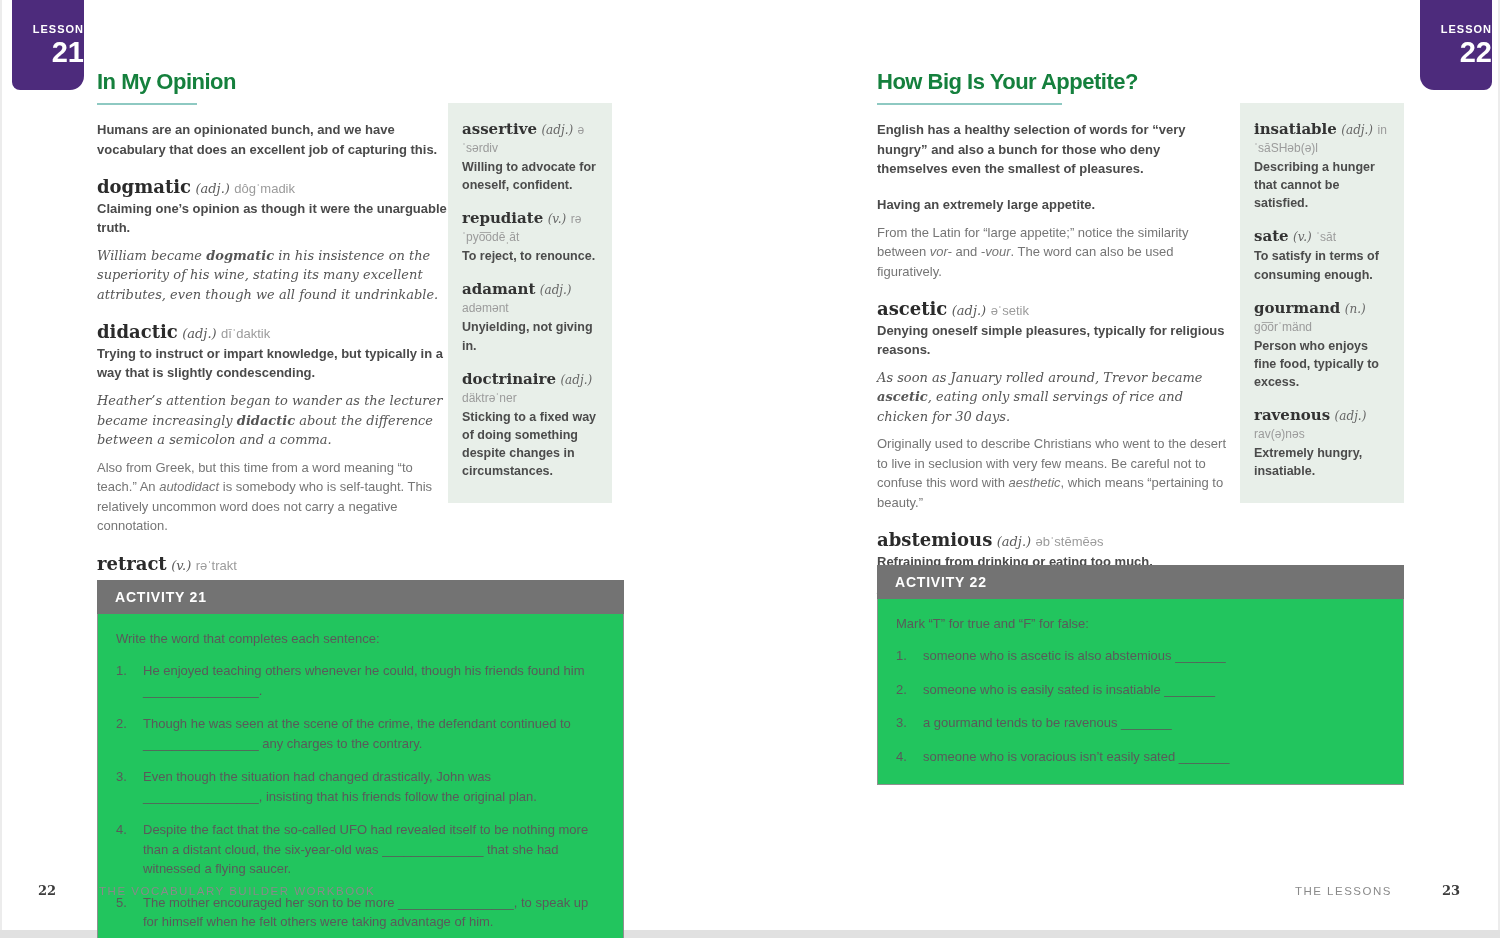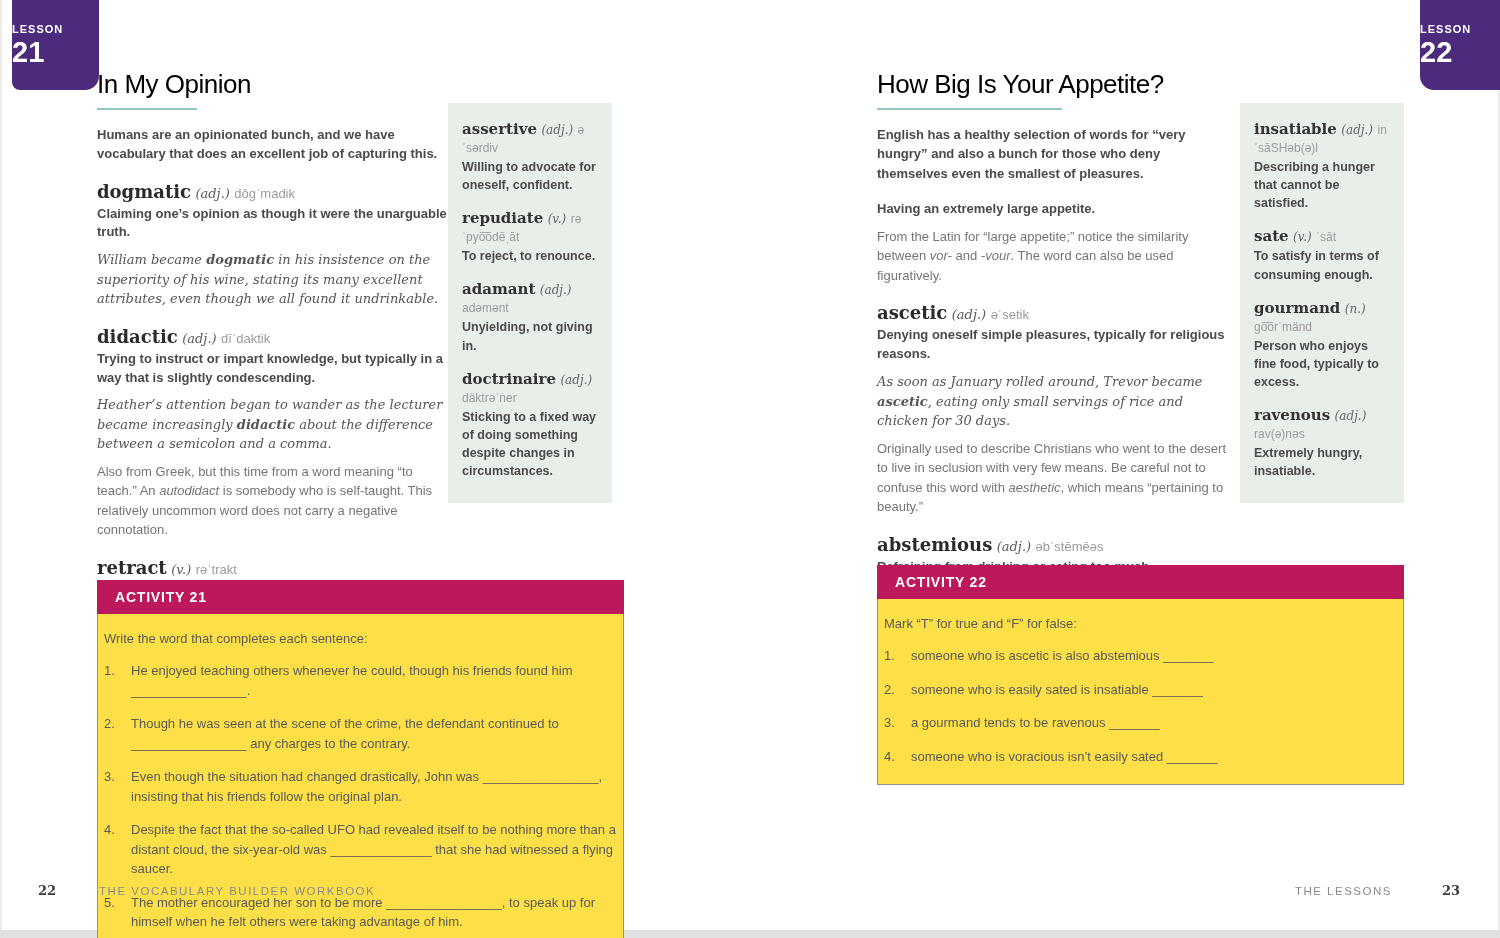--- a/index.html
+++ b/index.html
@@ -6,32 +6,32 @@
   body{
     width:1500px;height:938px;position:relative;overflow:hidden;
     background:#ffffff;color:#3f3f3f;
     font-family:"Liberation Sans",sans-serif;
   }
   .edge-left{position:absolute;left:0;top:0;width:2px;height:100%;background:#ececec}
   .edge-right{position:absolute;right:0;top:0;width:2px;height:100%;background:#ececec}
   .edge-bottom{position:absolute;left:0;bottom:0;width:100%;height:8px;background:#e1e1e1}
 
   
-  .badge{position:absolute;top:0;width:87px;height:90px;background:#4d2b7c;color:#fff;
-         text-align:left;box-sizing:border-box;padding-top:23px}
+  .badge{position:absolute;top:0;width:72px;height:90px;background:#4d2b7c;color:#fff;
+         text-align:right;box-sizing:border-box;padding-top:23px}
   .badge-left{left:12px;border-radius:0 0 14px 8px}
   .badge-right{left:1420px;border-radius:0 0 8px 14px}
   .badge .lbl{font-size:11px;font-weight:bold;letter-spacing:1px;line-height:1.2}
   .badge .num{font-size:29px;font-weight:bold;line-height:1.15}
 
   
   .main-col{position:absolute;top:70px;width:352px}
   #main-left{left:97px}
   #main-right{left:877px}
-  .page-title{font-size:26px;font-weight:normal;letter-spacing:-0.5px;color:#000000;line-height:1.1}
+  .page-title{font-size:22px;font-weight:bold;letter-spacing:-0.5px;color:#15803d;line-height:1.1}
   .title-underline{height:2px;background:#8ec9c2;margin-top:9px;margin-bottom:15px}
   .u-left{width:100px}
   .u-right{width:185px}
   .intro{font-size:13px;line-height:1.5;color:#4a4a4a;font-weight:bold}
   .entry{margin-top:17px}
   .entry-head{margin-bottom:3px}
   .hw{font-family:"DejaVu Serif",serif;font-weight:bold;font-size:18px;color:#2b2b2b}
   .pos{font-family:"DejaVu Serif",serif;font-style:italic;font-size:13px;color:#5a5a5a}
   .pron{font-size:13px;color:#9b9b9b}
   .def{font-size:13px;line-height:1.45;color:#4a4a4a;font-weight:bold}
@@ -47,22 +47,22 @@
   .sb-entry:last-child{margin-bottom:8px}
   .sb-hw{font-family:"DejaVu Serif",serif;font-weight:bold;font-size:15px;color:#333}
   .sb-pos{font-family:"DejaVu Serif",serif;font-style:italic;font-size:12px;color:#666}
   .sb-pron{font-size:12px;color:#9b9b9b}
   .sb-def{font-size:12.5px;line-height:1.45;color:#4b4b4b;font-weight:bold;margin-top:2px}
 
   
   .activity{position:absolute;width:527px}
   #activity-left{left:97px;top:580px}
   #activity-right{left:877px;top:565px}
-  .activity-header{background:#be185d;color:#fff;font-weight:bold;font-size:14px;letter-spacing:0.8px;padding:9px 18px}
-  .activity-body{border:1px solid #909090;border-top:none;background:#fde047;padding:17px 6px 18px}
+  .activity-header{background:#737373;color:#fff;font-weight:bold;font-size:14px;letter-spacing:0.8px;padding:9px 18px}
+  .activity-body{border:1px solid #909090;border-top:none;background:#22c55e;padding:17px 18px 18px}
   .body-tall{min-height:200px}
   .body-short{min-height:100px}
   .prompt{font-size:13px;color:#5a5a5a;margin-bottom:15px}
   .qitem{display:flex;margin-bottom:14px;font-size:13px;color:#5a5a5a;line-height:1.5}
   .qitem:last-child{margin-bottom:0}
   .qnum{width:27px;flex:none}
   .qtext{flex:1}
 
   
   .footer{position:absolute;top:883px;display:flex;align-items:baseline;

